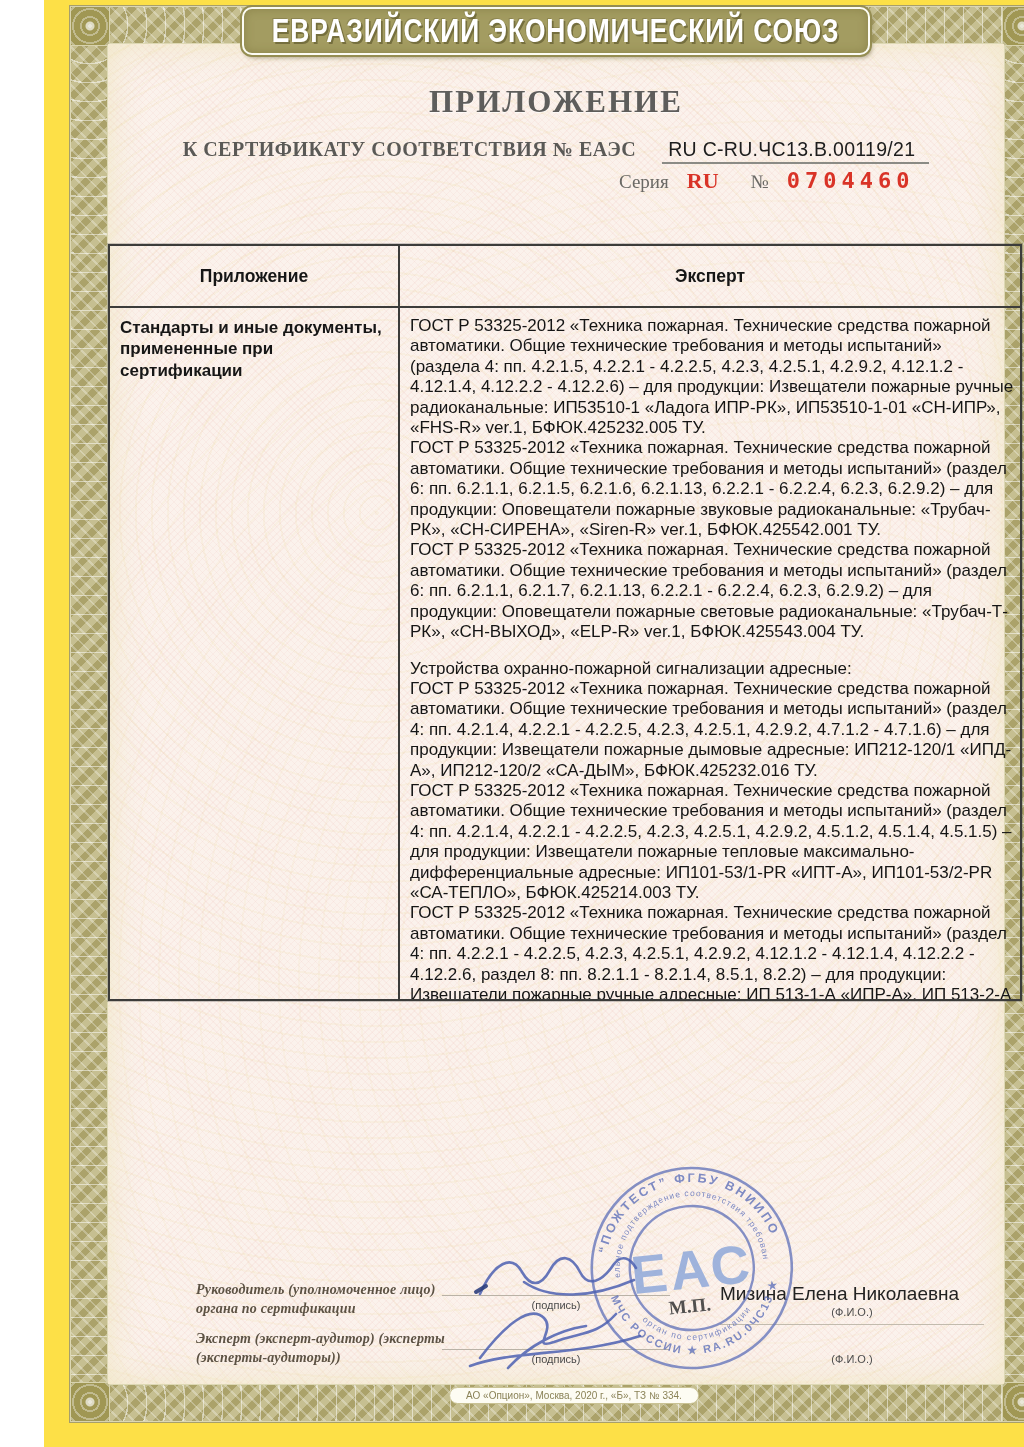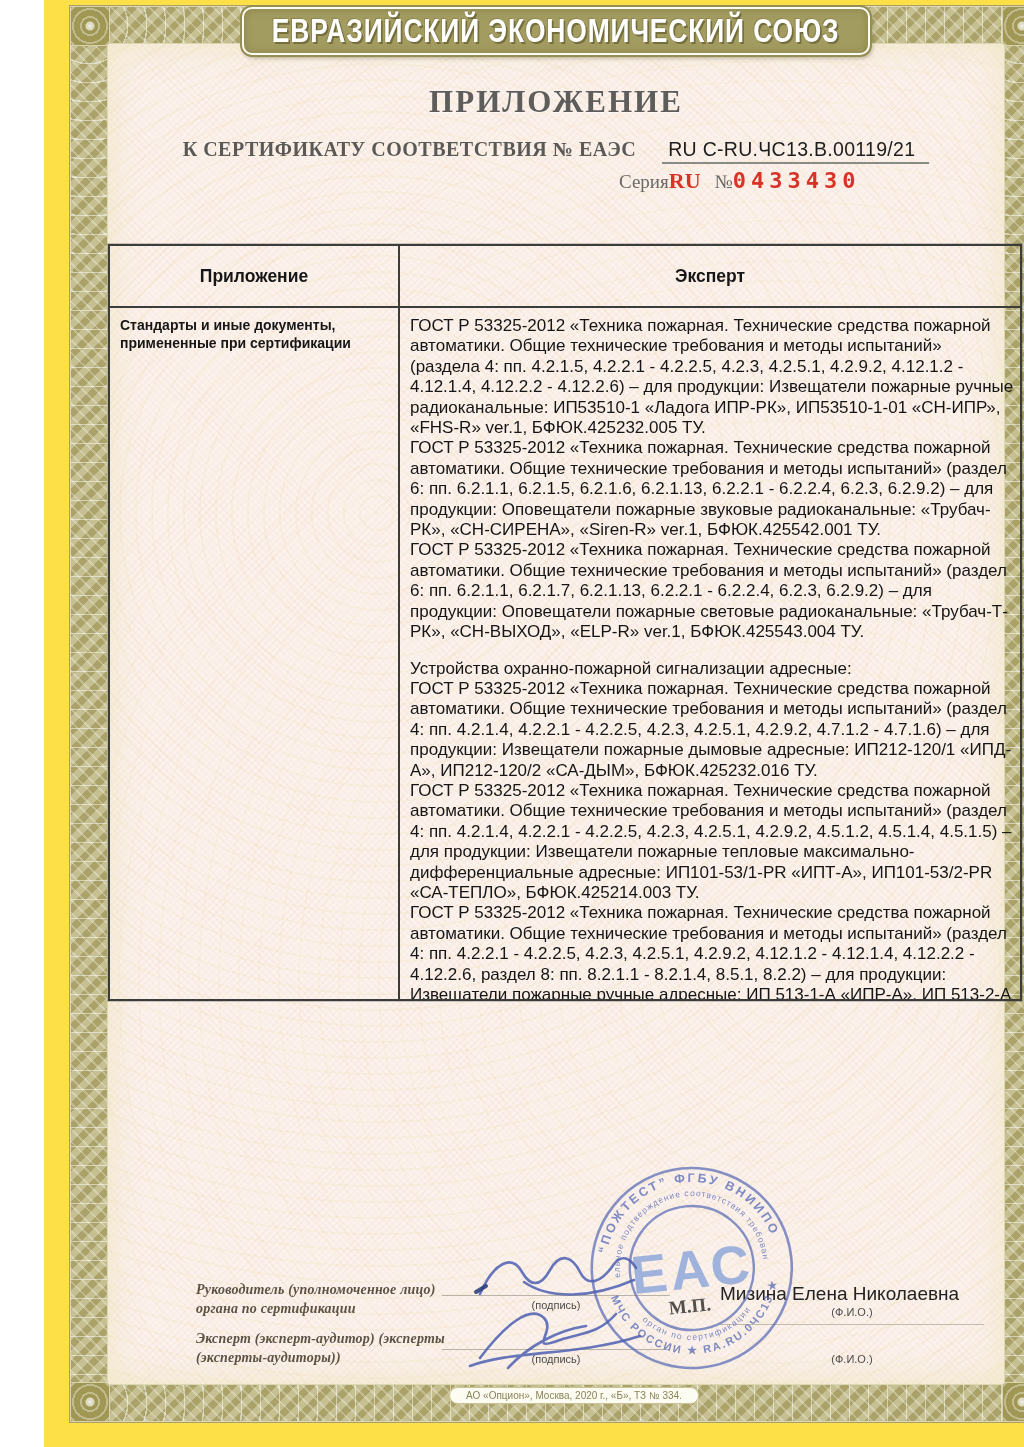--- a/index.html
+++ b/index.html
@@ -63,21 +63,21 @@
   }
   .subtitle-label {
     font-family:"Liberation Serif", serif; font-weight:bold; font-size:20px; color:#5a5956;
     letter-spacing:.5px;
   }
   .cert-number {
     font-size:19.5px; color:#1d1d1d; border-bottom:2px solid #8b8b85; padding:0 14px 1px 6px;
     letter-spacing:.3px;
   }
   .series-row {
-    position:absolute; top:168px; left:575px; z-index:3; display:flex; align-items:baseline; 
+    position:absolute; top:168px; left:575px; z-index:3; display:flex; align-items:baseline; gap:18px;
   }
   .series-label, .num-sign { font-family:"Liberation Serif", serif; font-size:19px; color:#6a6965; }
   .series-value { font-family:"Liberation Serif", serif; font-weight:bold; font-size:22px; color:#d93327; }
   .num-sign { margin-left:14px; }
   .serial-number {
     font-family:"DejaVu Sans Mono", monospace; font-weight:bold; font-size:22px;
     color:#d93327; letter-spacing:5px;
   }
   .form-type {
     position:absolute; left:0; right:0; top:203px; text-align:center; z-index:3;
@@ -90,21 +90,21 @@
     display:flex; flex-direction:column;
   }
   .t-head { display:flex; border-bottom:2px solid #3c3c3a; height:62px; }
   .t-body { display:flex; flex:1; overflow:hidden; }
   .c1 { width:290px; border-right:2px solid #3c3c3a; }
   .c2 { flex:1; }
   .t-head .c1, .t-head .c2 {
     display:flex; align-items:center; justify-content:center;
     font-weight:bold; font-size:17.5px; color:#161616;
   }
-  .t-body .c1 { padding:9px 10px; font-weight:bold; font-size:14px; line-height:1.25; color:#161616; }
+  .t-body .c1 { padding:9px 10px; font-weight:bold; font-size:17px; line-height:1.25; color:#161616; }
   .t-body .c2 { padding:8px 6px 8px 10px; font-size:17px; line-height:20.4px; color:#151515; overflow:hidden; }
   .t-body .c2 p { margin:0; }
   .block2-title { margin-top:16px !important; }
   
   .sig-label {
     position:absolute; z-index:3; width:270px; left:152px;
     font-family:"Liberation Serif", serif; font-weight:bold; font-size:14px; color:#5c5244;
     line-height:1.35; letter-spacing:.2px;font-style:italic;
   }
   .sig-line { position:absolute; z-index:3; width:228px; left:398px; border-bottom:1px solid #b9b2a6; }
@@ -151,21 +151,21 @@
 
   <div class="doc-title">ПРИЛОЖЕНИЕ</div>
   <div class="subtitle-row">
     <span class="subtitle-label">К СЕРТИФИКАТУ СООТВЕТСТВИЯ № ЕАЭС</span>
     <span class="cert-number">RU C-RU.ЧС13.В.00119/21</span>
   </div>
   <div class="series-row">
     <span class="series-label">Серия</span>
     <span class="series-value">RU</span>
     <span class="num-sign">№</span>
-    <span class="serial-number">0433430</span>
+    <span class="serial-number">0704460</span>
   </div>
 
   <div class="cert-table">
     <div class="t-head">
       <div class="c1">Приложение</div>
       <div class="c2">Эксперт</div>
     </div>
     <div class="t-body">
       <div class="c1">Стандарты и иные документы, примененные при сертификации</div>
       <div class="c2">

